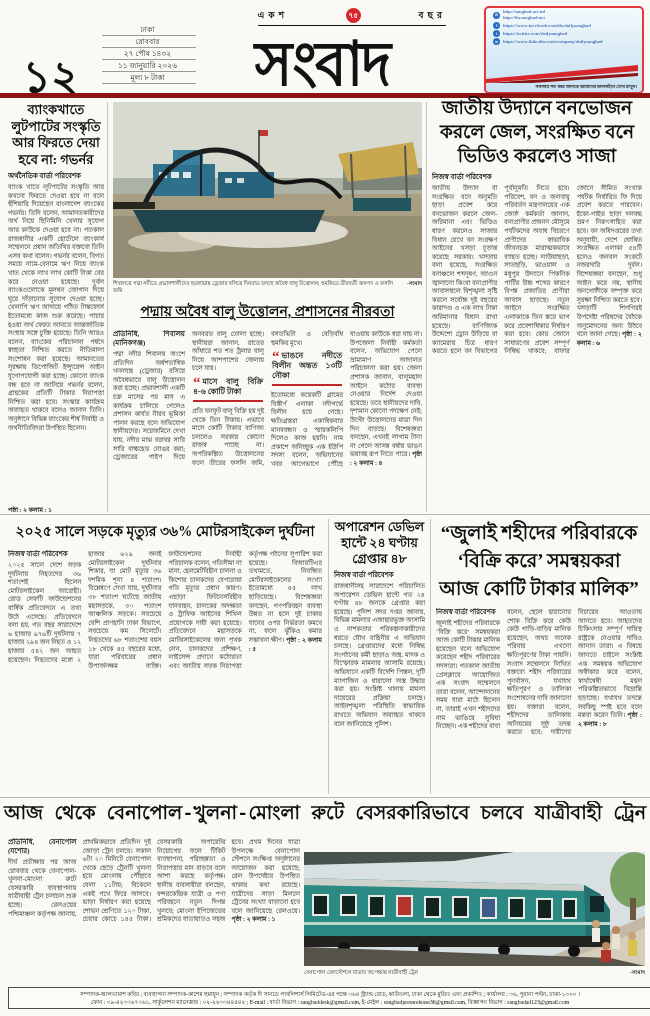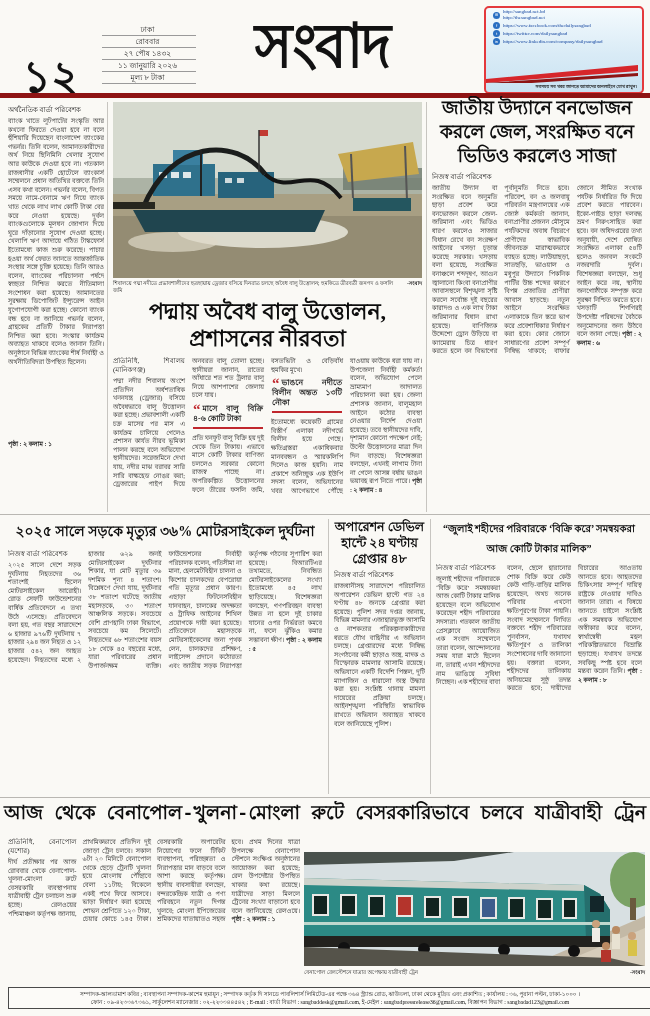--- a/index.html
+++ b/index.html
@@ -25,21 +25,21 @@
   .online .ttl{text-align:center;font-size:12.5px;font-weight:900;padding-top:2px;line-height:15px;}
   .online .ttl .red{color:#d6262b;}
   .online .lrow{display:flex;align-items:center;gap:3px;padding:1px 7px 0;color:#1446a0;font-size:5px;line-height:6px;}
   .online .ic{width:7px;height:7px;flex:none;border-radius:50%;background:#2a6fc2;color:#fff;font-size:4.4px;
         display:flex;align-items:center;justify-content:center;font-family:"Liberation Sans",sans-serif;}
   .online .ribbon{position:absolute;left:0;bottom:9px;}
   .online .note{position:absolute;right:5px;bottom:1px;font-size:4.5px;color:#222;font-weight:bold;}
   .rule{left:0;top:93px;width:650px;height:5px;background:#8e1414;}
   
   .hl{font-weight:bold;text-align:center;color:#0d0d0d;}
-  .byline{font-weight:normal;font-size:7px;line-height:9px;display:block;margin-bottom:2px;}
+  .byline{font-weight:bold;font-size:7px;line-height:9px;display:block;margin-bottom:2px;}
   .body-text{font-size:6.4px;line-height:8.6px;text-align:justify;color:#1d1d1d;overflow:hidden;}
   .jump{font-weight:bold;font-size:6.2px;}
   .cols4{column-count:4;column-gap:7px;}
   .cols3{column-count:3;column-gap:7px;}
   .vline{width:1px;background:#c7c5c0;}
   .hline{height:1px;background:#b9b7b2;}
   .pq{break-inside:avoid;margin:4px 1px 5px;padding-bottom:3px;border-bottom:2px solid #c0272d;}
   .pq .pq-mark{color:#c0272d;font-size:15px;line-height:8px;font-weight:bold;vertical-align:-3px;margin-right:2px;}
   .pq .pq-text{font-weight:bold;font-size:7.8px;line-height:10px;}
   .caption-row{display:flex;justify-content:space-between;gap:6px;font-size:5.4px;line-height:7px;color:#222;}
@@ -56,20 +56,25 @@
 
 <div class="abs dateline">
   <div class="dl-row">ঢাকা</div>
   <div class="dl-row">রোববার</div>
   <div class="dl-row">২৭ পৌষ ১৪৩২</div>
   <div class="dl-row">১১ জানুয়ারি ২০২৬</div>
   <div class="dl-row">মূল্য ৮ টাকা</div>
 </div>
 
 <div class="abs masthead-block">
+  <div class="anniv">
+    <span>একশ</span>
+    <span class="badge">৭৫</span>
+    <span>বছর</span>
+  </div>
   <div class="logo">সংবাদ</div>
 </div>
 
 <div class="abs online">
   <div class="lrow">
     <span class="ic">⊕</span>
     <span>
       <div>http://sangbad.net.bd</div>
       <div>http://thesangbad.net</div>
     </span>
@@ -89,20 +94,21 @@
   <svg class="ribbon" width="152" height="18">
     <polygon points="0,14 152,0 152,6 0,18" fill="#d6262b"></polygon>
     <polygon points="0,18 152,8 152,11 0,21" fill="#8e1414"></polygon>
   </svg>
   <div class="note">সবসময় সব খবর জানতে আমাদের অনলাইনে চোখ রাখুন।</div>
 </div>
 
 <div class="abs rule"></div>
 
 <div class="abs" style="left:8px;top:102px;width:96px;height:410px;overflow:hidden;">
+  <div class="hl" style="font-size:13px;line-height:16.5px;">ব্যাংকখাতে লুটপাটের সংস্কৃতি আর ফিরতে দেয়া হবে না: গভর্নর</div>
   <span class="byline" style="margin-top:4px;">অর্থনৈতিক বার্তা পরিবেশক</span>
   <div class="body-text" style="height:315px;">ব্যাংক খাতে লুটপাটের সংস্কৃতি আর কখনো ফিরতে দেওয়া হবে না বলে হুঁশিয়ারি দিয়েছেন বাংলাদেশ ব্যাংকের গভর্নর। তিনি বলেন, আমানতকারীদের অর্থ নিয়ে ছিনিমিনি খেলার সুযোগ আর কাউকে দেওয়া হবে না। গতকাল রাজধানীর একটি হোটেলে ব্যাংকার্স সম্মেলনে প্রধান অতিথির বক্তব্যে তিনি এসব কথা বলেন। গভর্নর বলেন, বিগত সময়ে নামে-বেনামে ঋণ নিয়ে ব্যাংক খাত থেকে লাখ লাখ কোটি টাকা বের করে নেওয়া হয়েছে। দুর্বল ব্যাংকগুলোকে মূলধন জোগান দিয়ে ঘুরে দাঁড়ানোর সুযোগ দেওয়া হচ্ছে। খেলাপি ঋণ আদায়ে গঠিত টাস্কফোর্স ইতোমধ্যে কাজ শুরু করেছে। পাচার হওয়া অর্থ ফেরত আনতে আন্তর্জাতিক সংস্থার সঙ্গে চুক্তি হয়েছে। তিনি আরও বলেন, ব্যাংকের পরিচালনা পর্ষদে স্বচ্ছতা নিশ্চিত করতে নীতিমালা সংশোধন করা হয়েছে। আমানতের সুরক্ষায় ডিপোজিট ইন্স্যুরেন্স আইন যুগোপযোগী করা হচ্ছে। কোনো ব্যাংক বন্ধ হবে না জানিয়ে গভর্নর বলেন, গ্রাহকের প্রতিটি টাকার নিরাপত্তা নিশ্চিত করা হবে। সংস্কার কার্যক্রম অব্যাহত থাকবে বলেও জানান তিনি। অনুষ্ঠানে বিভিন্ন ব্যাংকের শীর্ষ নির্বাহী ও অর্থনীতিবিদরা উপস্থিত ছিলেন।</div>
   <span class="jump">পৃষ্ঠা : ২ কলাম : ১</span>
 </div>
 
 <div class="abs vline" style="left:107px;top:102px;height:410px;"></div>
 
 <div class="abs" style="left:113px;top:102px;width:309px;">
   <div class="photo-frame" style="width:309px;height:176px;">
     <svg width="309" height="176" viewBox="0 0 309 176">
@@ -131,21 +137,21 @@
       <line x1="238" y1="52" x2="240" y2="96" stroke="#555" stroke-width="2"></line>
       <line x1="292" y1="44" x2="294" y2="98" stroke="#555" stroke-width="2"></line>
       <rect x="240" y="96" width="58" height="13" fill="#24565f"></rect>
       <rect x="0" y="100" width="42" height="7" fill="#26261f"></rect>
     </svg>
   </div>
   <div class="caption-row" style="margin-top:2px;">
     <span>শিবালয়ে পদ্মা নদীতে প্রভাবশালীদের ছত্রছায়ায় ড্রেজার বসিয়ে দিনরাত চলছে অবৈধ বালু উত্তোলন; হুমকিতে তীরবর্তী জনপদ ও ফসলি জমি</span>
     <span class="credit">-সংবাদ</span>
   </div>
-  <div class="hl" style="font-size:22px;line-height:27px;margin-top:4px;">পদ্মায় অবৈধ বালু উত্তোলন, প্রশাসনের নীরবতা</div>
+  <div class="hl" style="font-size:14px;line-height:27px;margin-top:4px;text-decoration:underline;">পদ্মায় অবৈধ বালু উত্তোলন, প্রশাসনের নীরবতা</div>
   <div class="body-text cols4" style="margin-top:5px;height:150px;">
     <span class="byline">প্রতিনিধি, শিবালয় (মানিকগঞ্জ)</span>
     <span>পদ্মা নদীর শিবালয় অংশে প্রতিদিন অর্ধশতাধিক খননযন্ত্র (ড্রেজার) বসিয়ে অবৈধভাবে বালু উত্তোলন করা হচ্ছে। প্রভাবশালী একটি চক্র মাসের পর মাস এ কার্যক্রম চালিয়ে গেলেও প্রশাসন কার্যত নীরব ভূমিকা পালন করছে বলে অভিযোগ স্থানীয়দের। সরেজমিনে দেখা যায়, নদীর মাঝ বরাবর সারি সারি বাল্কহেড নোঙর করা; ড্রেজারের পাইপ দিয়ে অনবরত বালু তোলা হচ্ছে। স্থানীয়রা জানান, রাতের আঁধারে শত শত ট্রলার বালু নিয়ে আশপাশের জেলায় চলে যায়।</span>
     <div class="pq">
       <span class="pq-mark">“</span><span class="pq-text">মাসে বালু বিক্রি ৪-৬ কোটি টাকা</span>
     </div>
     <span>প্রতি ঘনফুট বালু বিক্রি হয় দুই থেকে তিন টাকায়। এভাবে মাসে কোটি টাকার বাণিজ্য চললেও সরকার কোনো রাজস্ব পাচ্ছে না। অপরিকল্পিত উত্তোলনের ফলে তীরের ফসলি জমি, বসতভিটা ও বেড়িবাঁধ হুমকির মুখে।</span>
     <div class="pq">
       <span class="pq-mark">“</span><span class="pq-text">ভাঙনে নদীতে বিলীন অন্তত ১৩টি নৌকা</span>
     </div>
@@ -180,21 +186,21 @@
 
 <div class="abs" style="left:334px;top:519px;width:91px;height:275px;overflow:hidden;">
   <div class="hl" style="font-size:12.5px;line-height:16px;">অপারেশন ডেভিল হান্টে ২৪ ঘণ্টায় গ্রেপ্তার ৪৮</div>
   <span class="byline" style="margin-top:4px;">নিজস্ব বার্তা পরিবেশক</span>
   <div class="body-text" style="height:200px;">রাজধানীসহ সারাদেশে পরিচালিত অপারেশন ডেভিল হান্টে গত ২৪ ঘণ্টায় ৪৮ জনকে গ্রেপ্তার করা হয়েছে। পুলিশ সদর দপ্তর জানায়, বিভিন্ন মামলার এজাহারভুক্ত আসামি ও নাশকতার পরিকল্পনাকারীদের ধরতে যৌথ বাহিনীর এ অভিযান চলছে। গ্রেপ্তারদের মধ্যে নিষিদ্ধ সংগঠনের কর্মী ছাড়াও অস্ত্র, মাদক ও বিস্ফোরক মামলার আসামি রয়েছে। অভিযানে একটি বিদেশি পিস্তল, দুটি ম্যাগাজিন ও ধারালো অস্ত্র উদ্ধার করা হয়। সংশ্লিষ্ট থানায় মামলা দায়েরের প্রক্রিয়া চলছে। আইনশৃঙ্খলা পরিস্থিতি স্বাভাবিক রাখতে অভিযান অব্যাহত থাকবে বলে জানিয়েছে পুলিশ।</div>
 </div>
 
 <div class="abs vline" style="left:430px;top:519px;height:275px;"></div>
 
 <div class="abs" style="left:436px;top:519px;width:206px;height:275px;overflow:hidden;">
-  <div class="hl" style="font-size:10px;line-height:20px;">“জুলাই শহীদের পরিবারকে ‘বিক্রি করে’ সমন্বয়করা আজ কোটি টাকার মালিক”</div>
+  <div class="hl" style="font-size:19px;line-height:28px;">“জুলাই শহীদের পরিবারকে ‘বিক্রি করে’ সমন্বয়করা আজ কোটি টাকার মালিক”</div>
   <div class="body-text cols3" style="margin-top:5px;height:205px;">
     <span class="byline">নিজস্ব বার্তা পরিবেশক</span>
     <span>জুলাই শহীদের পরিবারকে ‘বিক্রি করে’ সমন্বয়করা আজ কোটি টাকার মালিক হয়েছেন বলে অভিযোগ করেছেন শহীদ পরিবারের সদস্যরা। গতকাল জাতীয় প্রেসক্লাবে আয়োজিত এক সংবাদ সম্মেলনে তারা বলেন, আন্দোলনের সময় যারা মাঠে ছিলেন না, তারাই এখন শহীদদের নাম ভাঙিয়ে সুবিধা নিচ্ছেন। এক শহীদের বাবা বলেন, ছেলে হারানোর শোক বিক্রি করে কেউ কেউ গাড়ি-বাড়ির মালিক হয়েছেন, অথচ অনেক পরিবার এখনো ক্ষতিপূরণের টাকা পায়নি। সংবাদ সম্মেলনে লিখিত বক্তব্যে শহীদ পরিবারের পুনর্বাসন, যথাযথ ক্ষতিপূরণ ও তালিকা সংশোধনের দাবি জানানো হয়। বক্তারা বলেন, শহীদদের তালিকায় অনিয়মের সুষ্ঠু তদন্ত করতে হবে; দায়ীদের বিচারের আওতায় আনতে হবে। আহতদের চিকিৎসার সম্পূর্ণ দায়িত্ব রাষ্ট্রকে নেওয়ার দাবিও জানান তারা। এ বিষয়ে জানতে চাইলে সংশ্লিষ্ট এক সমন্বয়ক অভিযোগ অস্বীকার করে বলেন, স্বার্থান্বেষী মহল পরিকল্পিতভাবে বিভ্রান্তি ছড়াচ্ছে। যথাযথ তদন্তে সবকিছু স্পষ্ট হবে বলে মন্তব্য করেন তিনি।</span>
     <span class="jump">পৃষ্ঠা : ২ কলাম : ৮</span>
   </div>
 </div>
 
 <div class="abs hline" style="left:0;top:797px;width:650px;"></div>
 
 <div class="abs hl" style="left:0;top:801px;width:650px;font-size:19px;line-height:26px;white-space:nowrap;overflow:hidden;font-family:Liberation Mono, monospace;">আজ থেকে বেনাপোল-খুলনা-মোংলা রুটে বেসরকারিভাবে চলবে যাত্রীবাহী ট্রেন</div>

